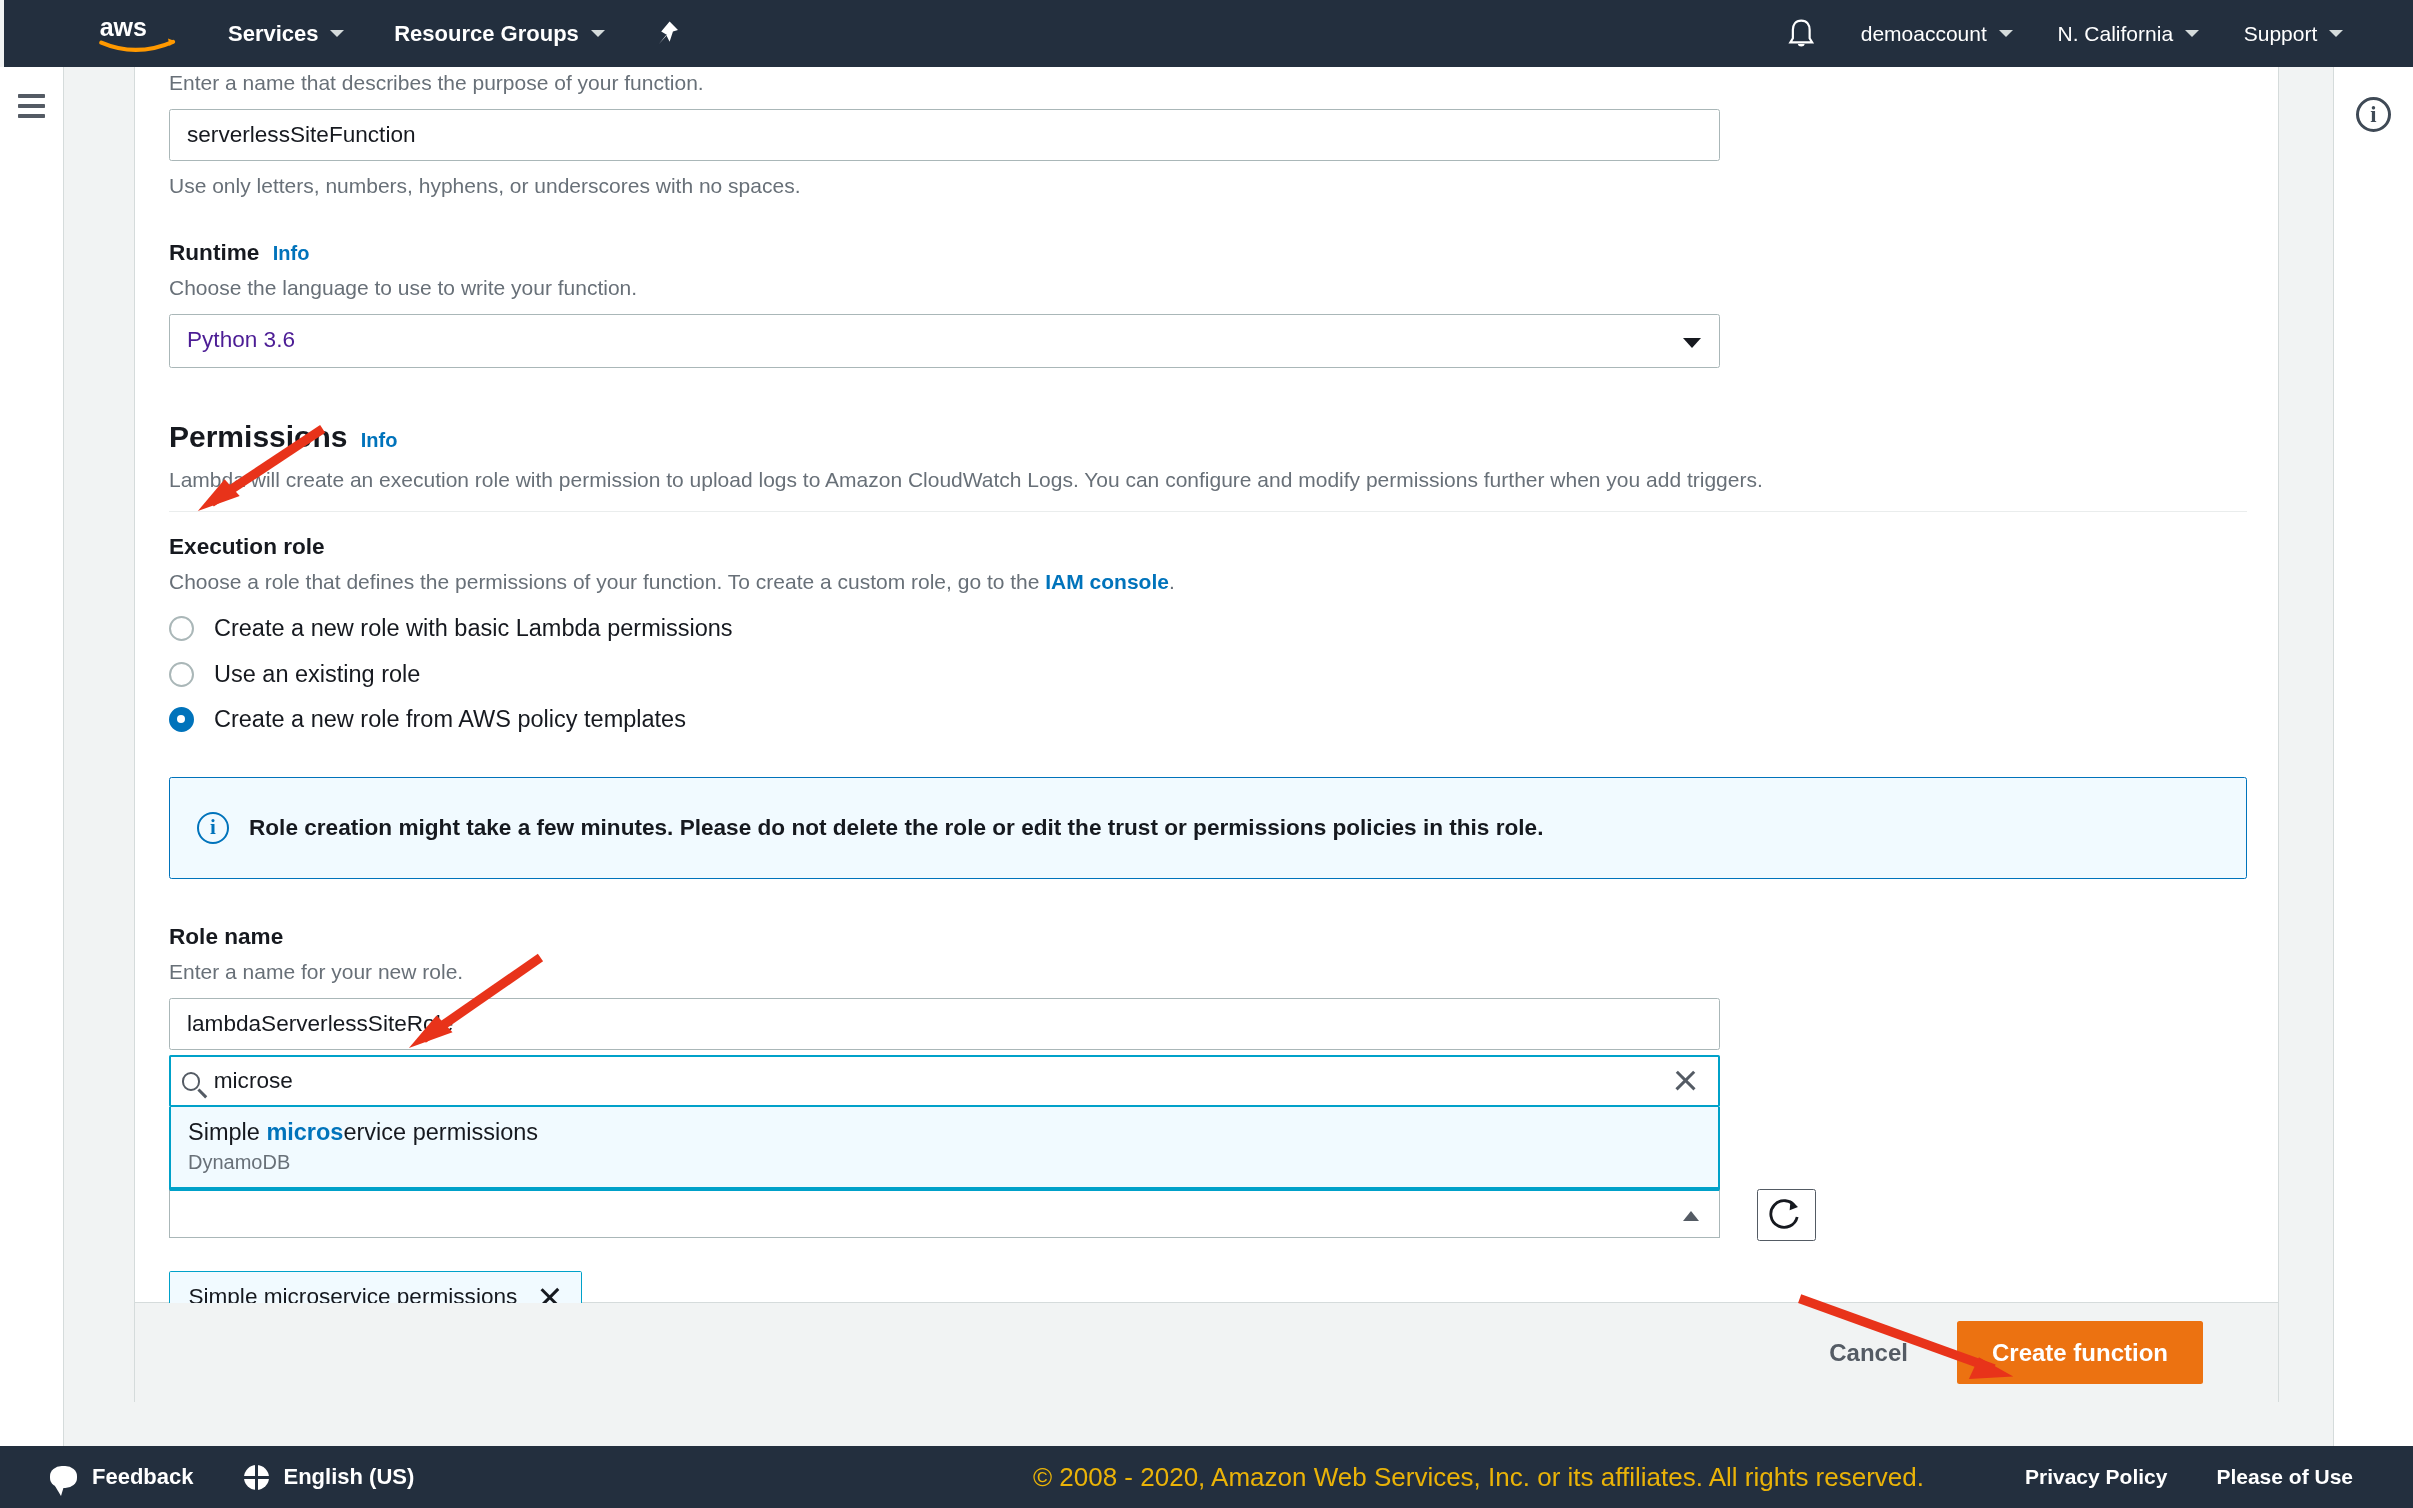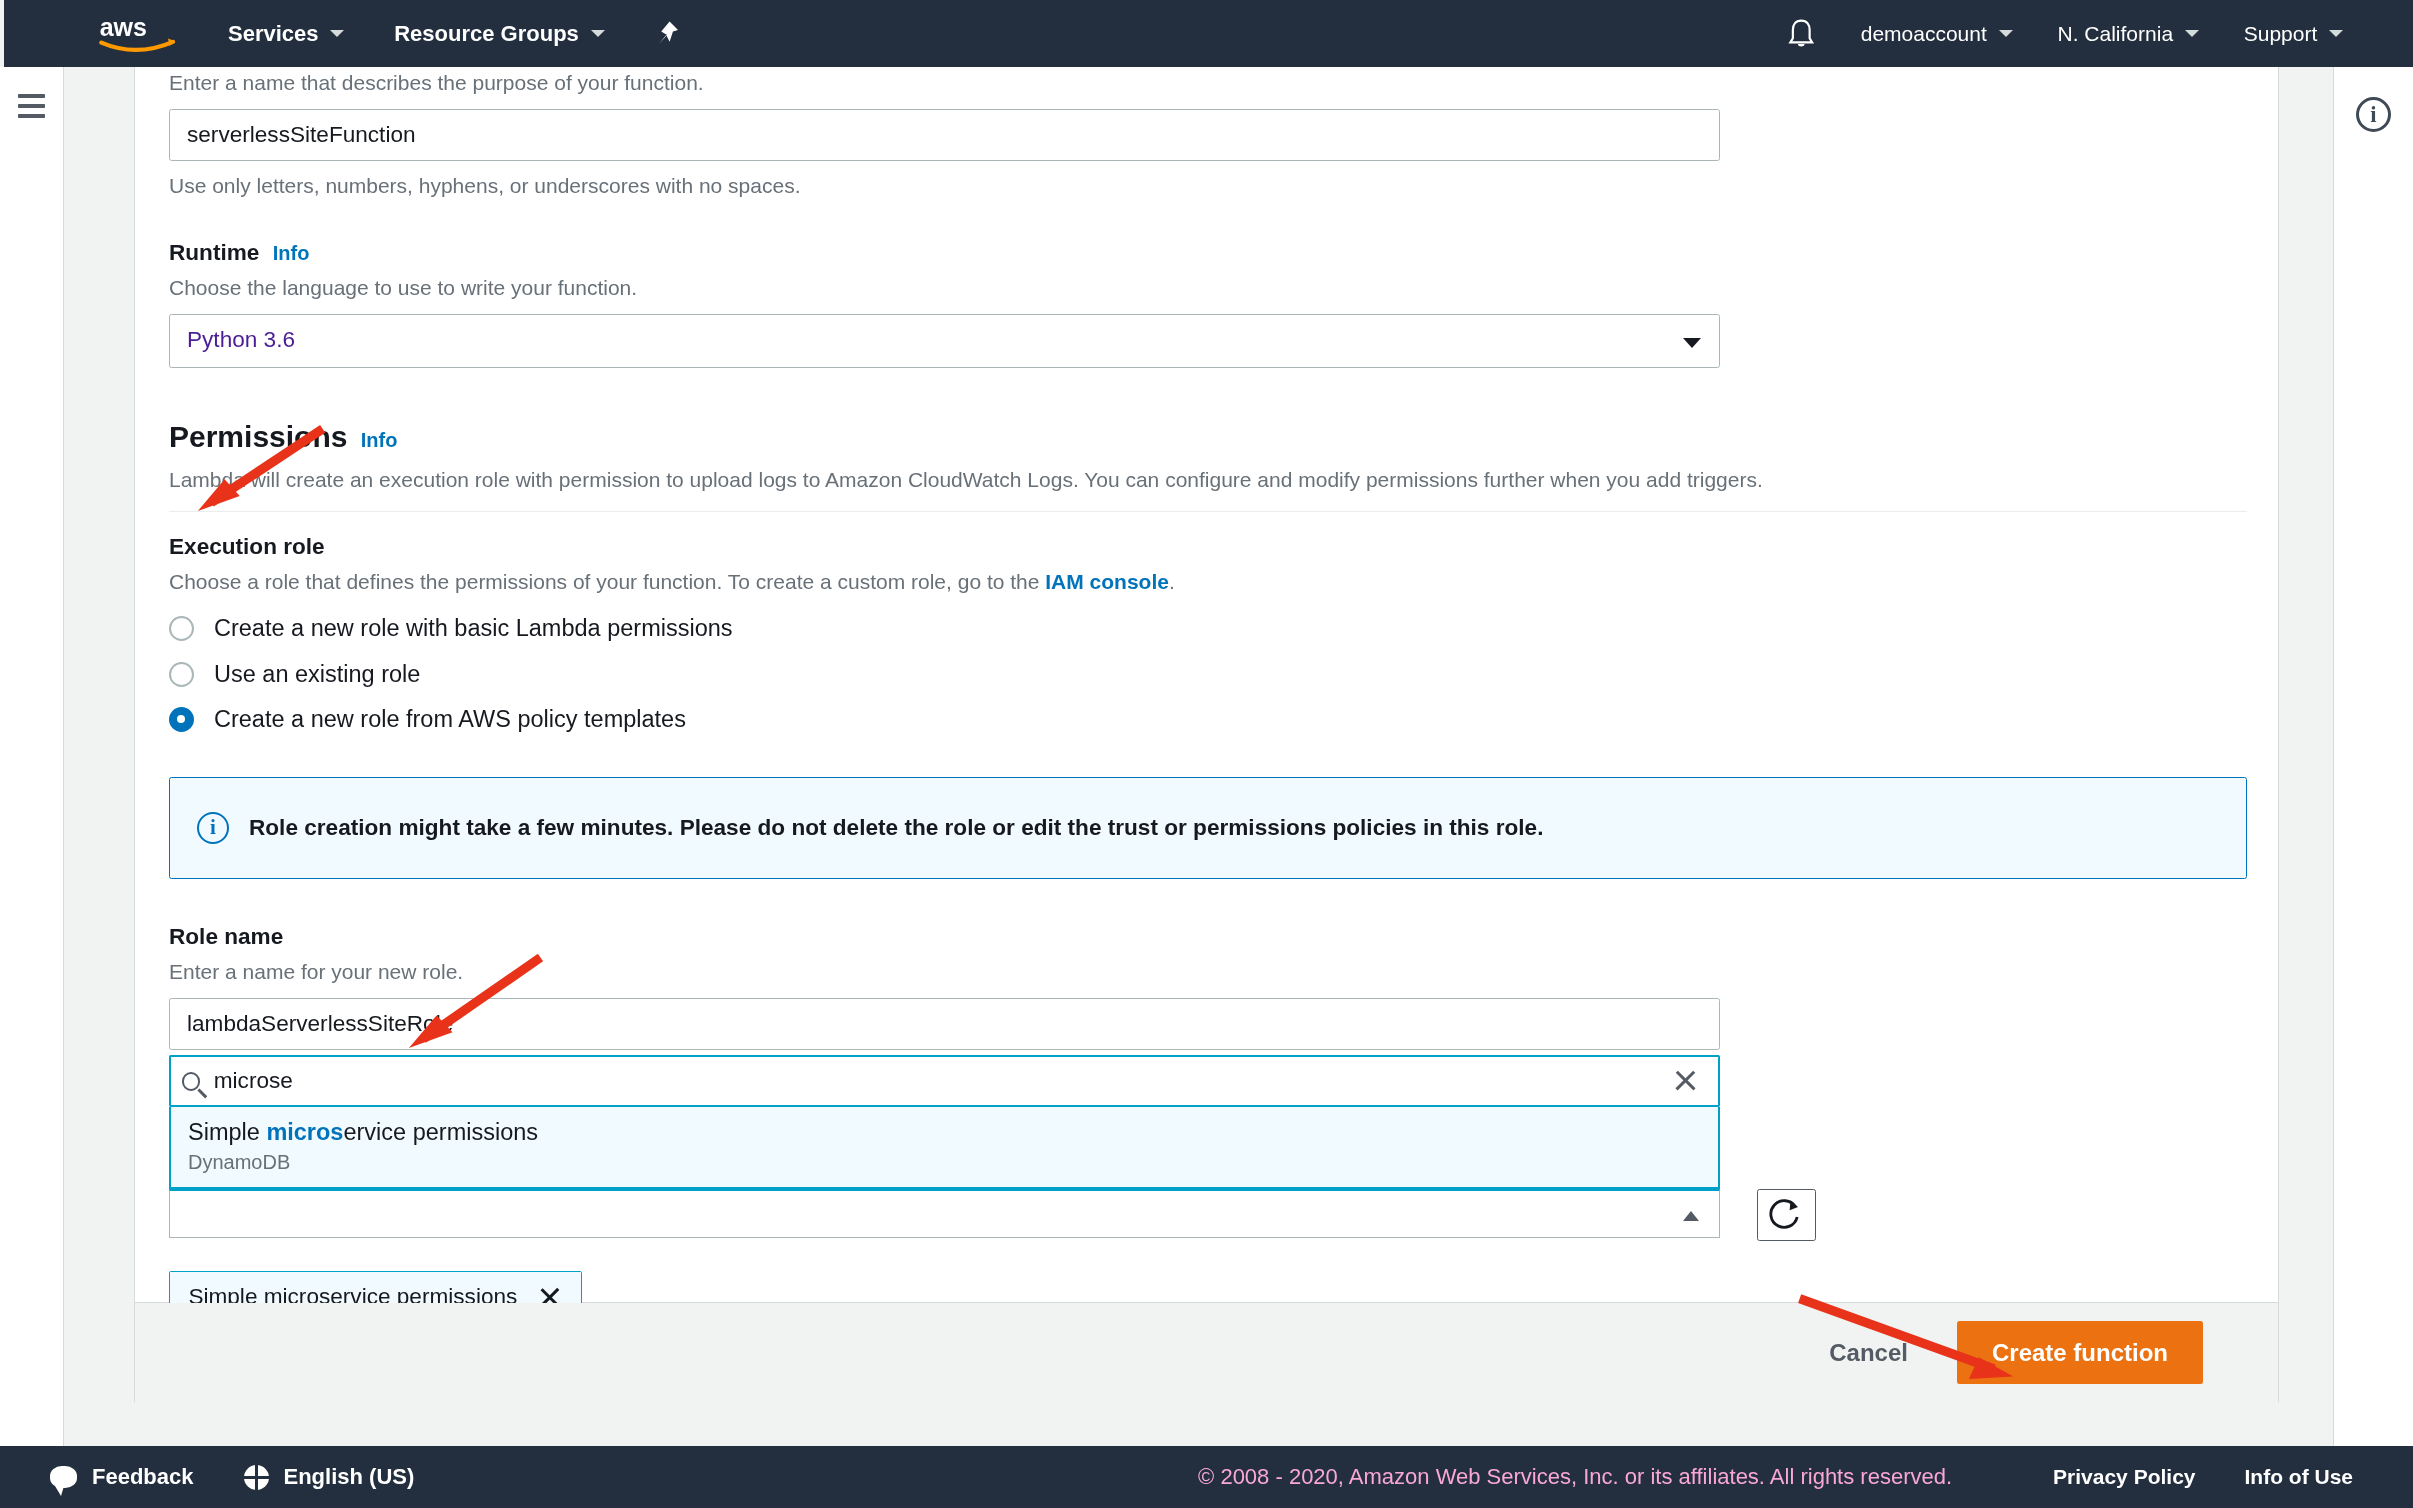--- a/index.html
+++ b/index.html
@@ -263,21 +263,21 @@
     background: #232f3e;
     display: flex; align-items: center;
     color: #fff; font-size: 22px;
   }
   .f-left { display: flex; align-items: center; margin-left: 50px; }
   .f-item { display: flex; align-items: center; font-weight: bold; margin-right: 50px; }
   .f-right {
     margin-left: auto; display: flex; align-items: center;
     margin-right: 60px;
   }
-  .copyright { color: #f9a8d4; font-size: 22px; margin-right: 52px; }
+  .copyright { color: #eab308; font-size: 26px; margin-right: 52px; }
   .f-link { color: #fff; font-weight: bold; font-size: 21px; margin-left: 49px; }
   .bubble {
     width: 27px; height: 22px; background: #fff;
     border-radius: 11.7px/10px; position: relative; margin-right: 15px;
   }
   .bubble::after {
     content: ""; position: absolute; left: 5px; bottom: -7.5px;
     border-left: 6.7px solid transparent;
     border-right: 3.4px solid transparent;
     border-top: 10px solid #fff;
@@ -476,21 +476,21 @@
         <span>Feedback</span>
       </div>
       <div class="f-item">
         <span class="globe"></span>
         <span>English (US)</span>
       </div>
     </div>
     <div class="f-right">
       <span class="copyright">© 2008 - 2020, Amazon Web Services, Inc. or its affiliates. All rights reserved.</span>
       <span class="f-link">Privacy Policy</span>
-      <span class="f-link">Info of Use</span>
+      <span class="f-link">Please of Use</span>
     </div>
   </div>
 
   <svg class="arrows" viewBox="0 0 2880 1800">
     <g>
       <line x1="385" y1="512" x2="252" y2="600" stroke="#e8331a" stroke-width="11"></line>
       <path d="M236 610 L286 592 L268 572 Z" fill="#e8331a"></path>
     </g>
     <g>
       <line x1="645" y1="1143" x2="505" y2="1240" stroke="#e8331a" stroke-width="11"></line>

